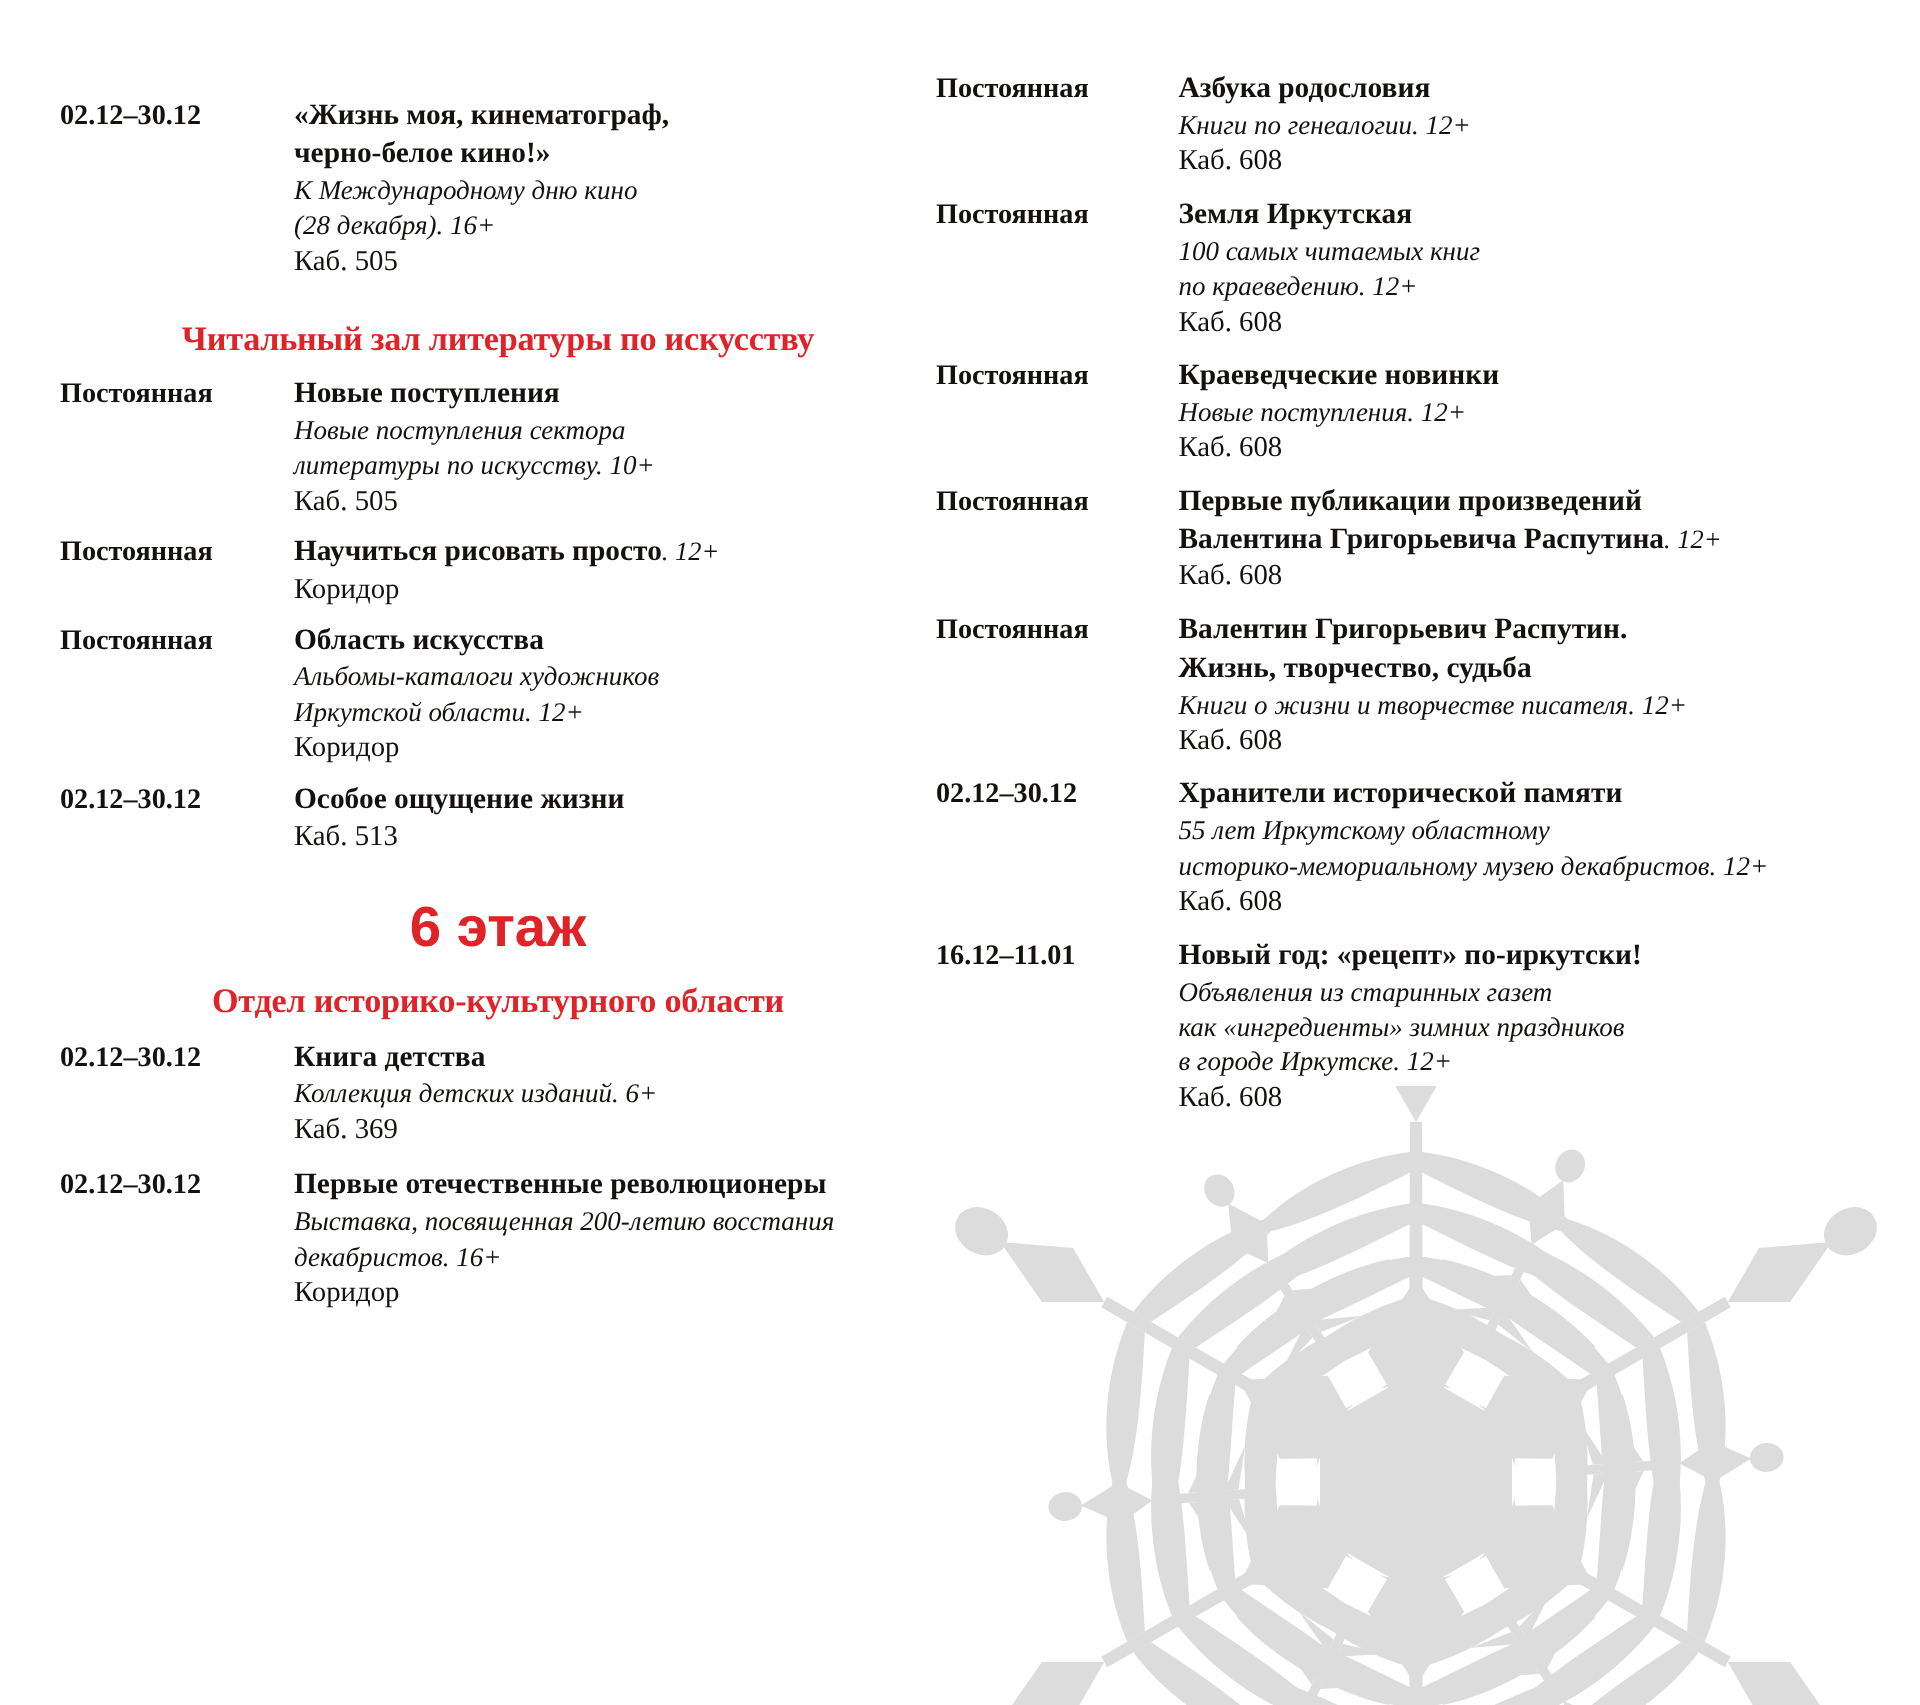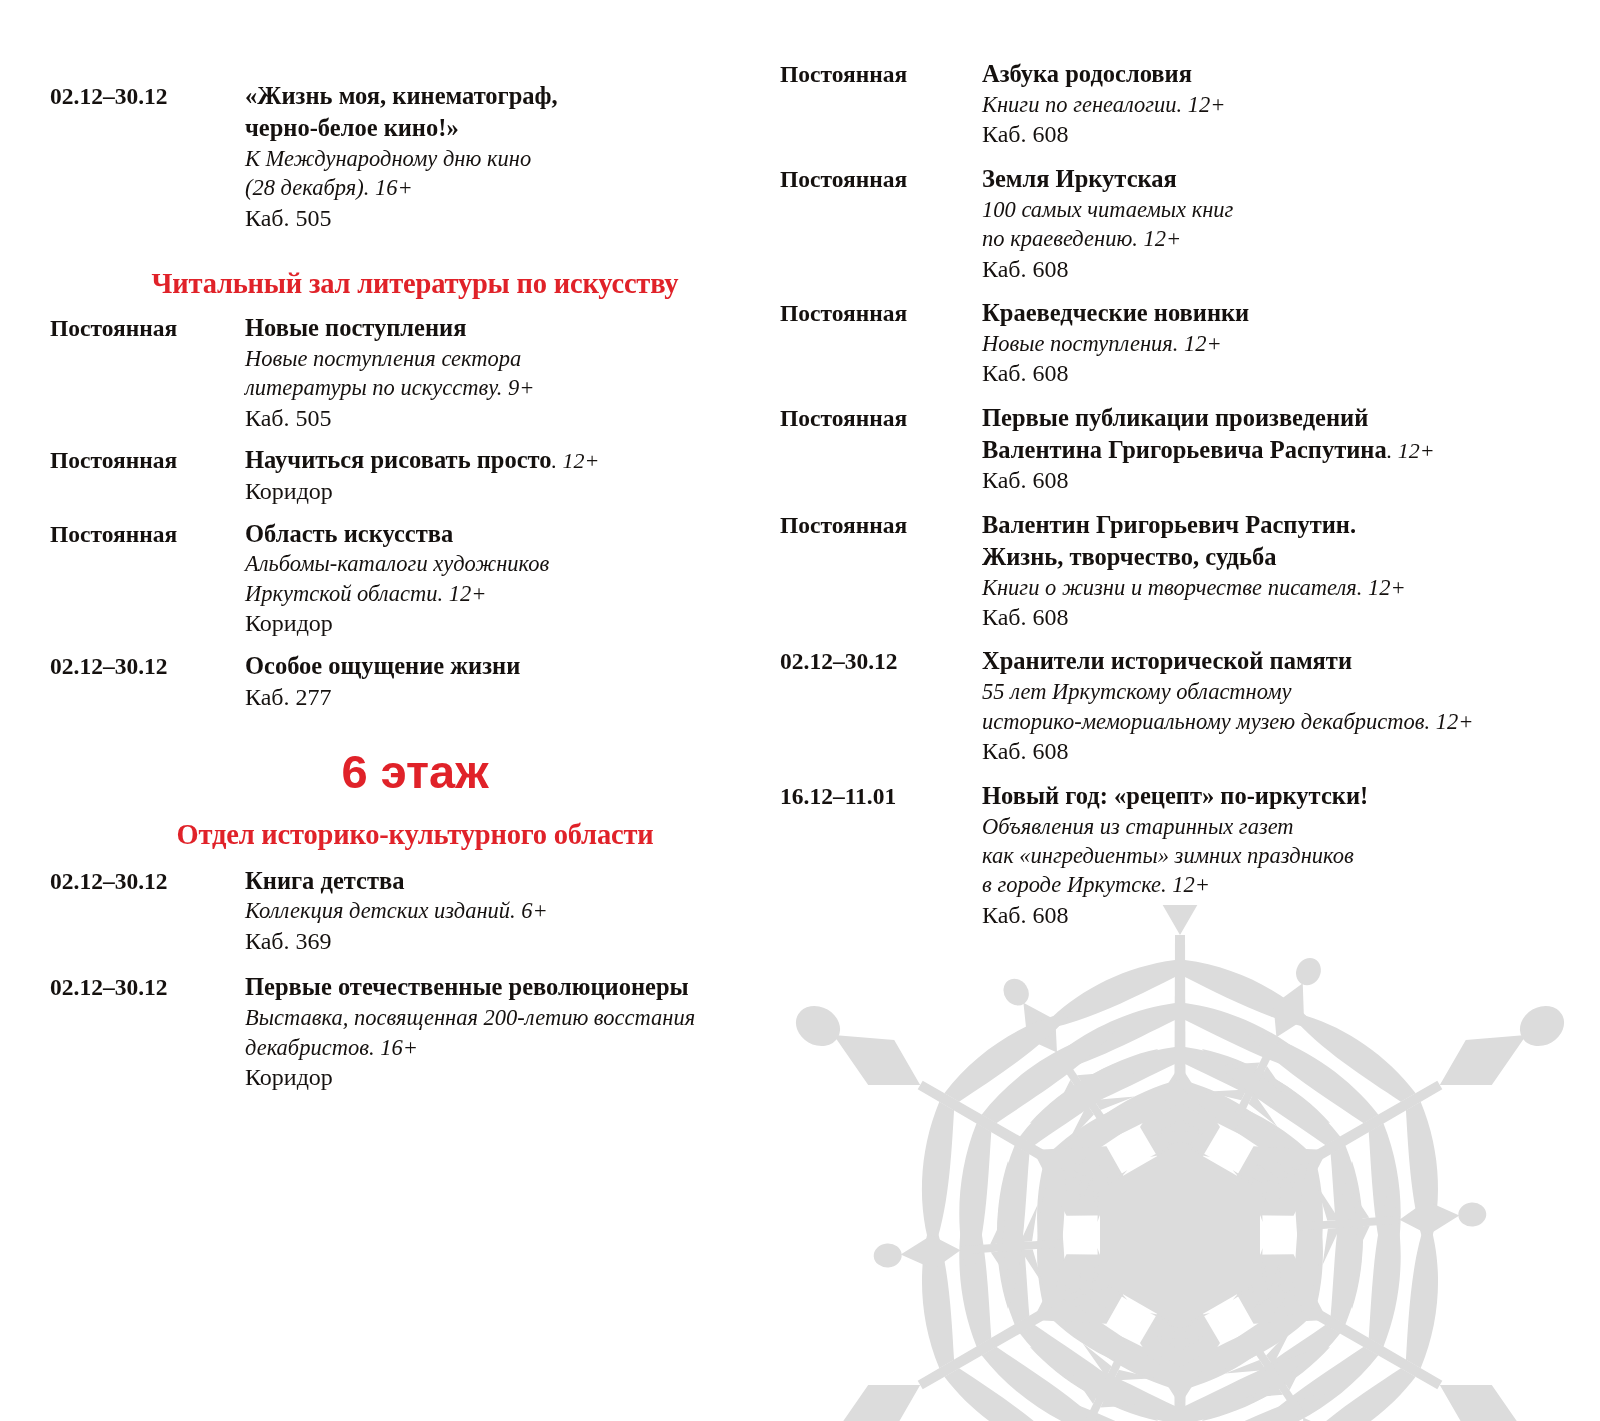--- a/index.html
+++ b/index.html
@@ -181,21 +181,21 @@
     </div>
 
     <h2 class="section-heading" style="margin-top:33px;">Читальный зал литературы по искусству</h2>
 
     <div id="left-section1-events" style="margin-top:12px;">
         <div class="event">
           <div class="event-date">Постоянная</div>
           <div class="event-body">
             <p class="event-title" style="white-space: pre-line;">Новые поступления</p>
             <p class="event-desc">Новые поступления сектора
-литературы по искусству. 9+</p>
+литературы по искусству. 10+</p>
             <p class="event-room">Каб. 505</p>
           </div>
         </div>
         <div class="event" style="margin-top: 10px;">
           <div class="event-date">Постоянная</div>
           <div class="event-body">
             <p class="event-title" style="white-space: pre-line;">Научиться рисовать просто<span class="age-inline">. 12+</span></p>
             <p class="event-room">Коридор</p>
           </div>
         </div>
@@ -205,21 +205,21 @@
             <p class="event-title" style="white-space: pre-line;">Область искусства</p>
             <p class="event-desc">Альбомы-каталоги художников
 Иркутской области. 12+</p>
             <p class="event-room">Коридор</p>
           </div>
         </div>
         <div class="event" style="margin-top: 10px;">
           <div class="event-date">02.12–30.12</div>
           <div class="event-body">
             <p class="event-title" style="white-space: pre-line;">Особое ощущение жизни</p>
-            <p class="event-room">Каб. 277</p>
+            <p class="event-room">Каб. 513</p>
           </div>
         </div>
       </div>
 
     <h1 class="floor-heading" style="margin-top:34px;">6 этаж</h1>
 
     <h2 class="section-heading" style="margin-top:22px;">Отдел историко-культурного области</h2>
 
     <div id="left-section2-events" style="margin-top:13px;">
         <div class="event">

